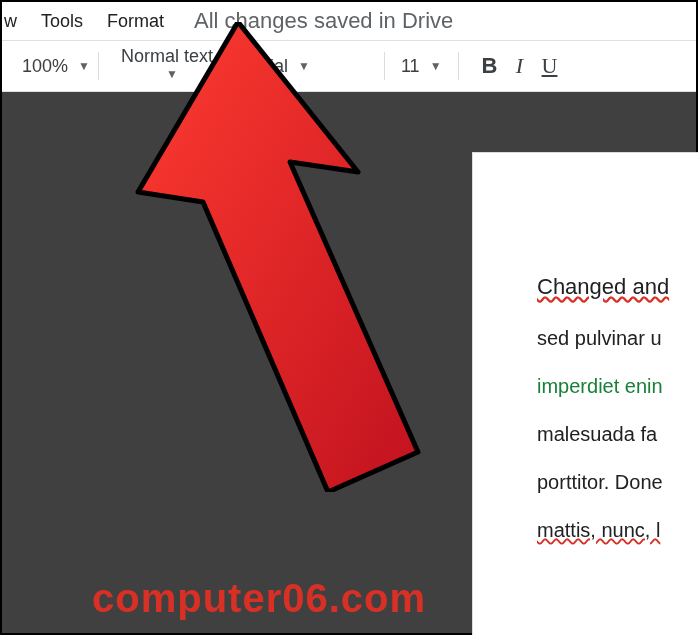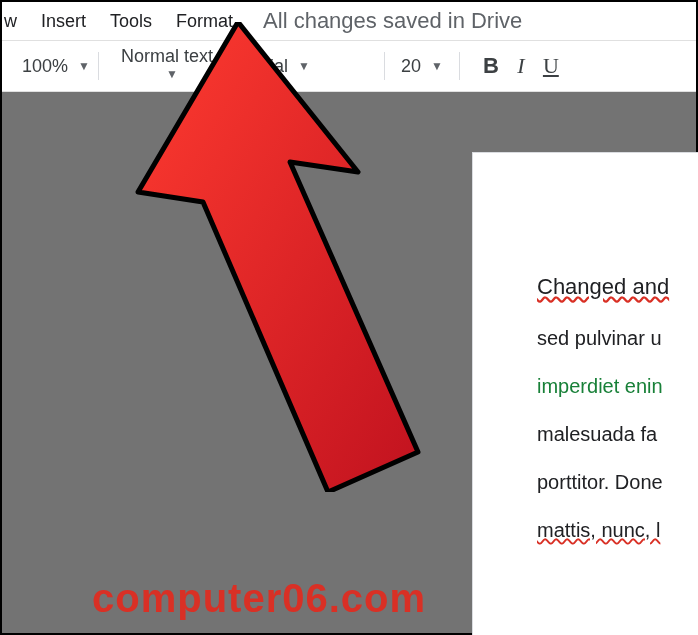--- a/index.html
+++ b/index.html
@@ -21,40 +21,39 @@
   .zoom { padding-right: 4px; }
   .style-sel { min-width: 128px; white-space: nowrap; flex-direction: column; }
   .font-sel { min-width: 140px; }
   .size-sel { min-width: 58px; }
   .fmt-btn { width: 30px; height: 30px; display: inline-flex; align-items: center; justify-content: center; font-family: "Times New Roman", serif; font-size: 22px; color: #3c4043; }
   .fmt-bold { font-weight: bold; font-family: Arial, sans-serif; }
   .fmt-italic { font-style: italic; }
   .fmt-under { text-decoration: underline; }
 
   
-  .canvas { position: absolute; top: 90px; left: 0; right: 0; bottom: 0; background: #737373; }
+  .canvas { position: absolute; top: 90px; left: 0; right: 0; bottom: 0; background: #404040; }
   .page { position: absolute; top: 60px; left: 470px; width: 400px; height: 520px; background: #fff; border: 1px solid #dadce0; padding: 108px 0 0 64px; font-size: 20px; color: #202124; line-height: 2.4; font-family: Arial, sans-serif; }
   .page .title { font-size: 22px; text-decoration: underline; text-decoration-color: #d93025; text-decoration-style: wavy; }
   .page .ins { color: #188038; }
   .page .last { text-decoration: underline; text-decoration-color: #d93025; text-decoration-style: wavy; }
 
   
   .arrow { position: absolute; top: 20px; left: 56px; width: 380px; height: 470px; pointer-events: none; }
 
   
   .watermark { position: absolute; left: 90px; bottom: 12px; font-family: "Trebuchet MS", Arial, sans-serif; font-size: 40px; letter-spacing: 1px; color: #d93025; font-weight: 600; }
 </style>
 </head>
 <body>
 
 <div class="frame">
 
   <div class="menubar">
     <div class="menu">w</div>
-    <div class="menu">Insert</div>
     <div class="menu">Tools</div>
     <div class="menu">Format</div>
     <div class="status">All changes saved in Drive</div>
   </div>
   <div class="hr"></div>
 
   <div class="toolbar">
     <div class="tool-group zoom">
       <span>100%</span>
       <span class="caret">▼</span>
@@ -64,21 +63,21 @@
       <span>Normal text</span>
       <span class="caret">▼</span>
     </div>
     <div class="divider"></div>
     <div class="tool-group font-sel">
       <span>Arial</span>
       <span class="caret">▼</span>
     </div>
     <div class="divider"></div>
     <div class="tool-group size-sel">
-      <span>20</span>
+      <span>11</span>
       <span class="caret">▼</span>
     </div>
     <div class="divider"></div>
     <div class="tool-group">
       <div class="fmt-btn fmt-bold">B</div>
       <div class="fmt-btn fmt-italic">I</div>
       <div class="fmt-btn fmt-under">U</div>
     </div>
   </div>
   <div class="hr"></div>

